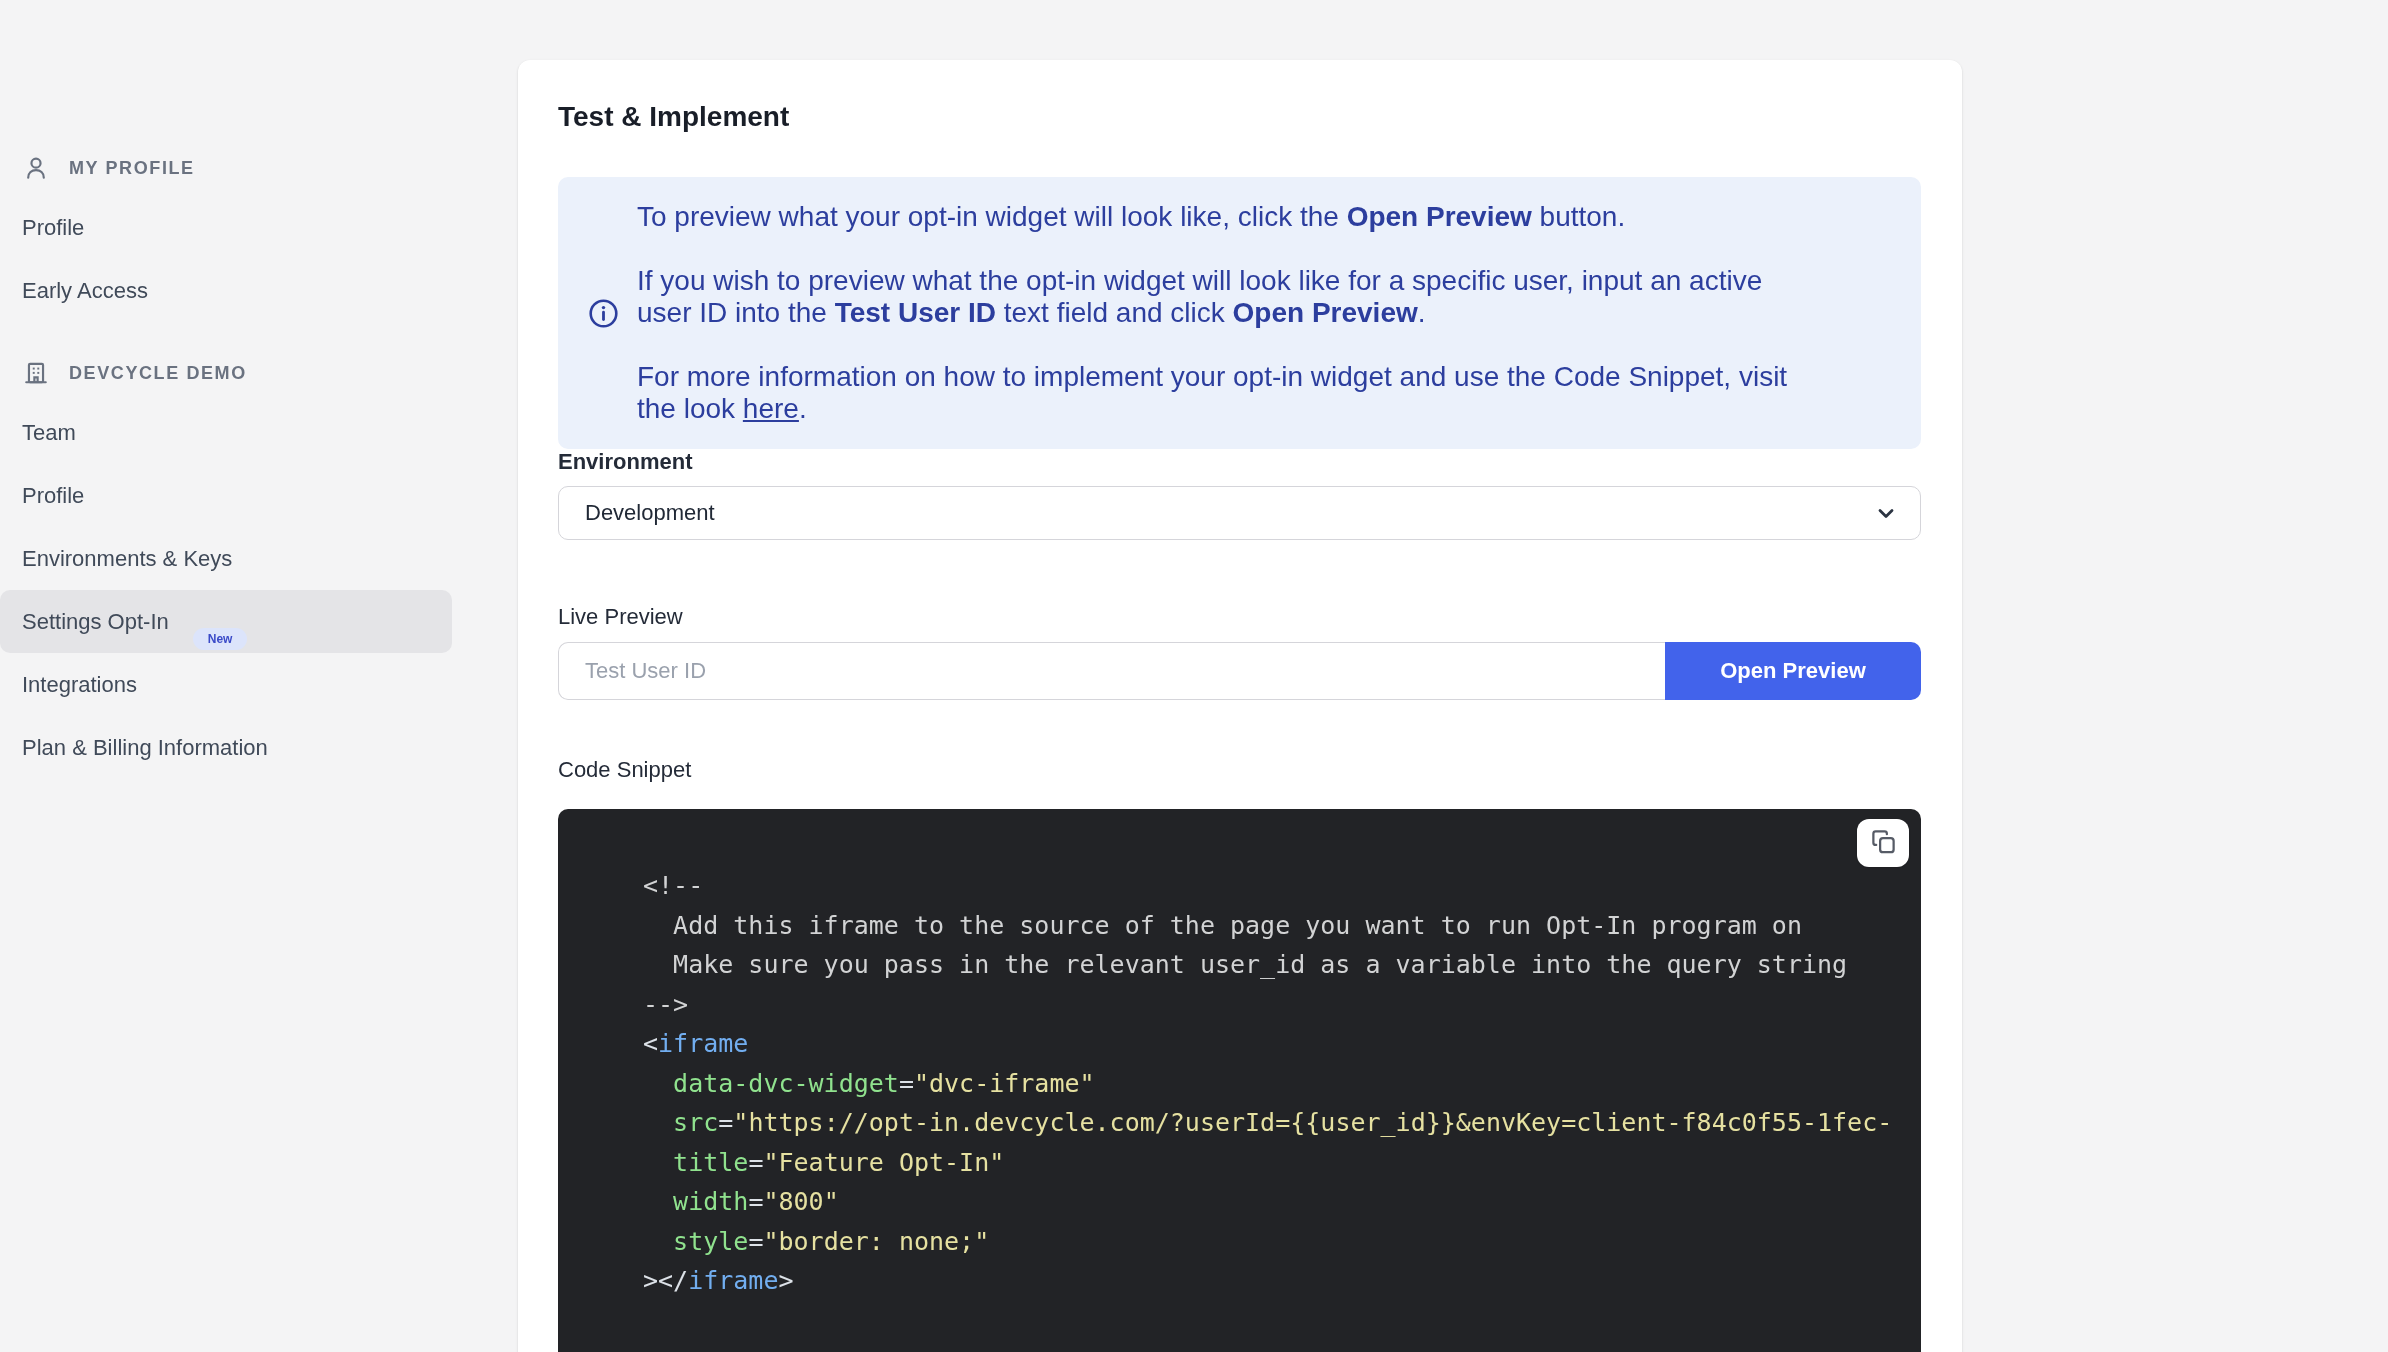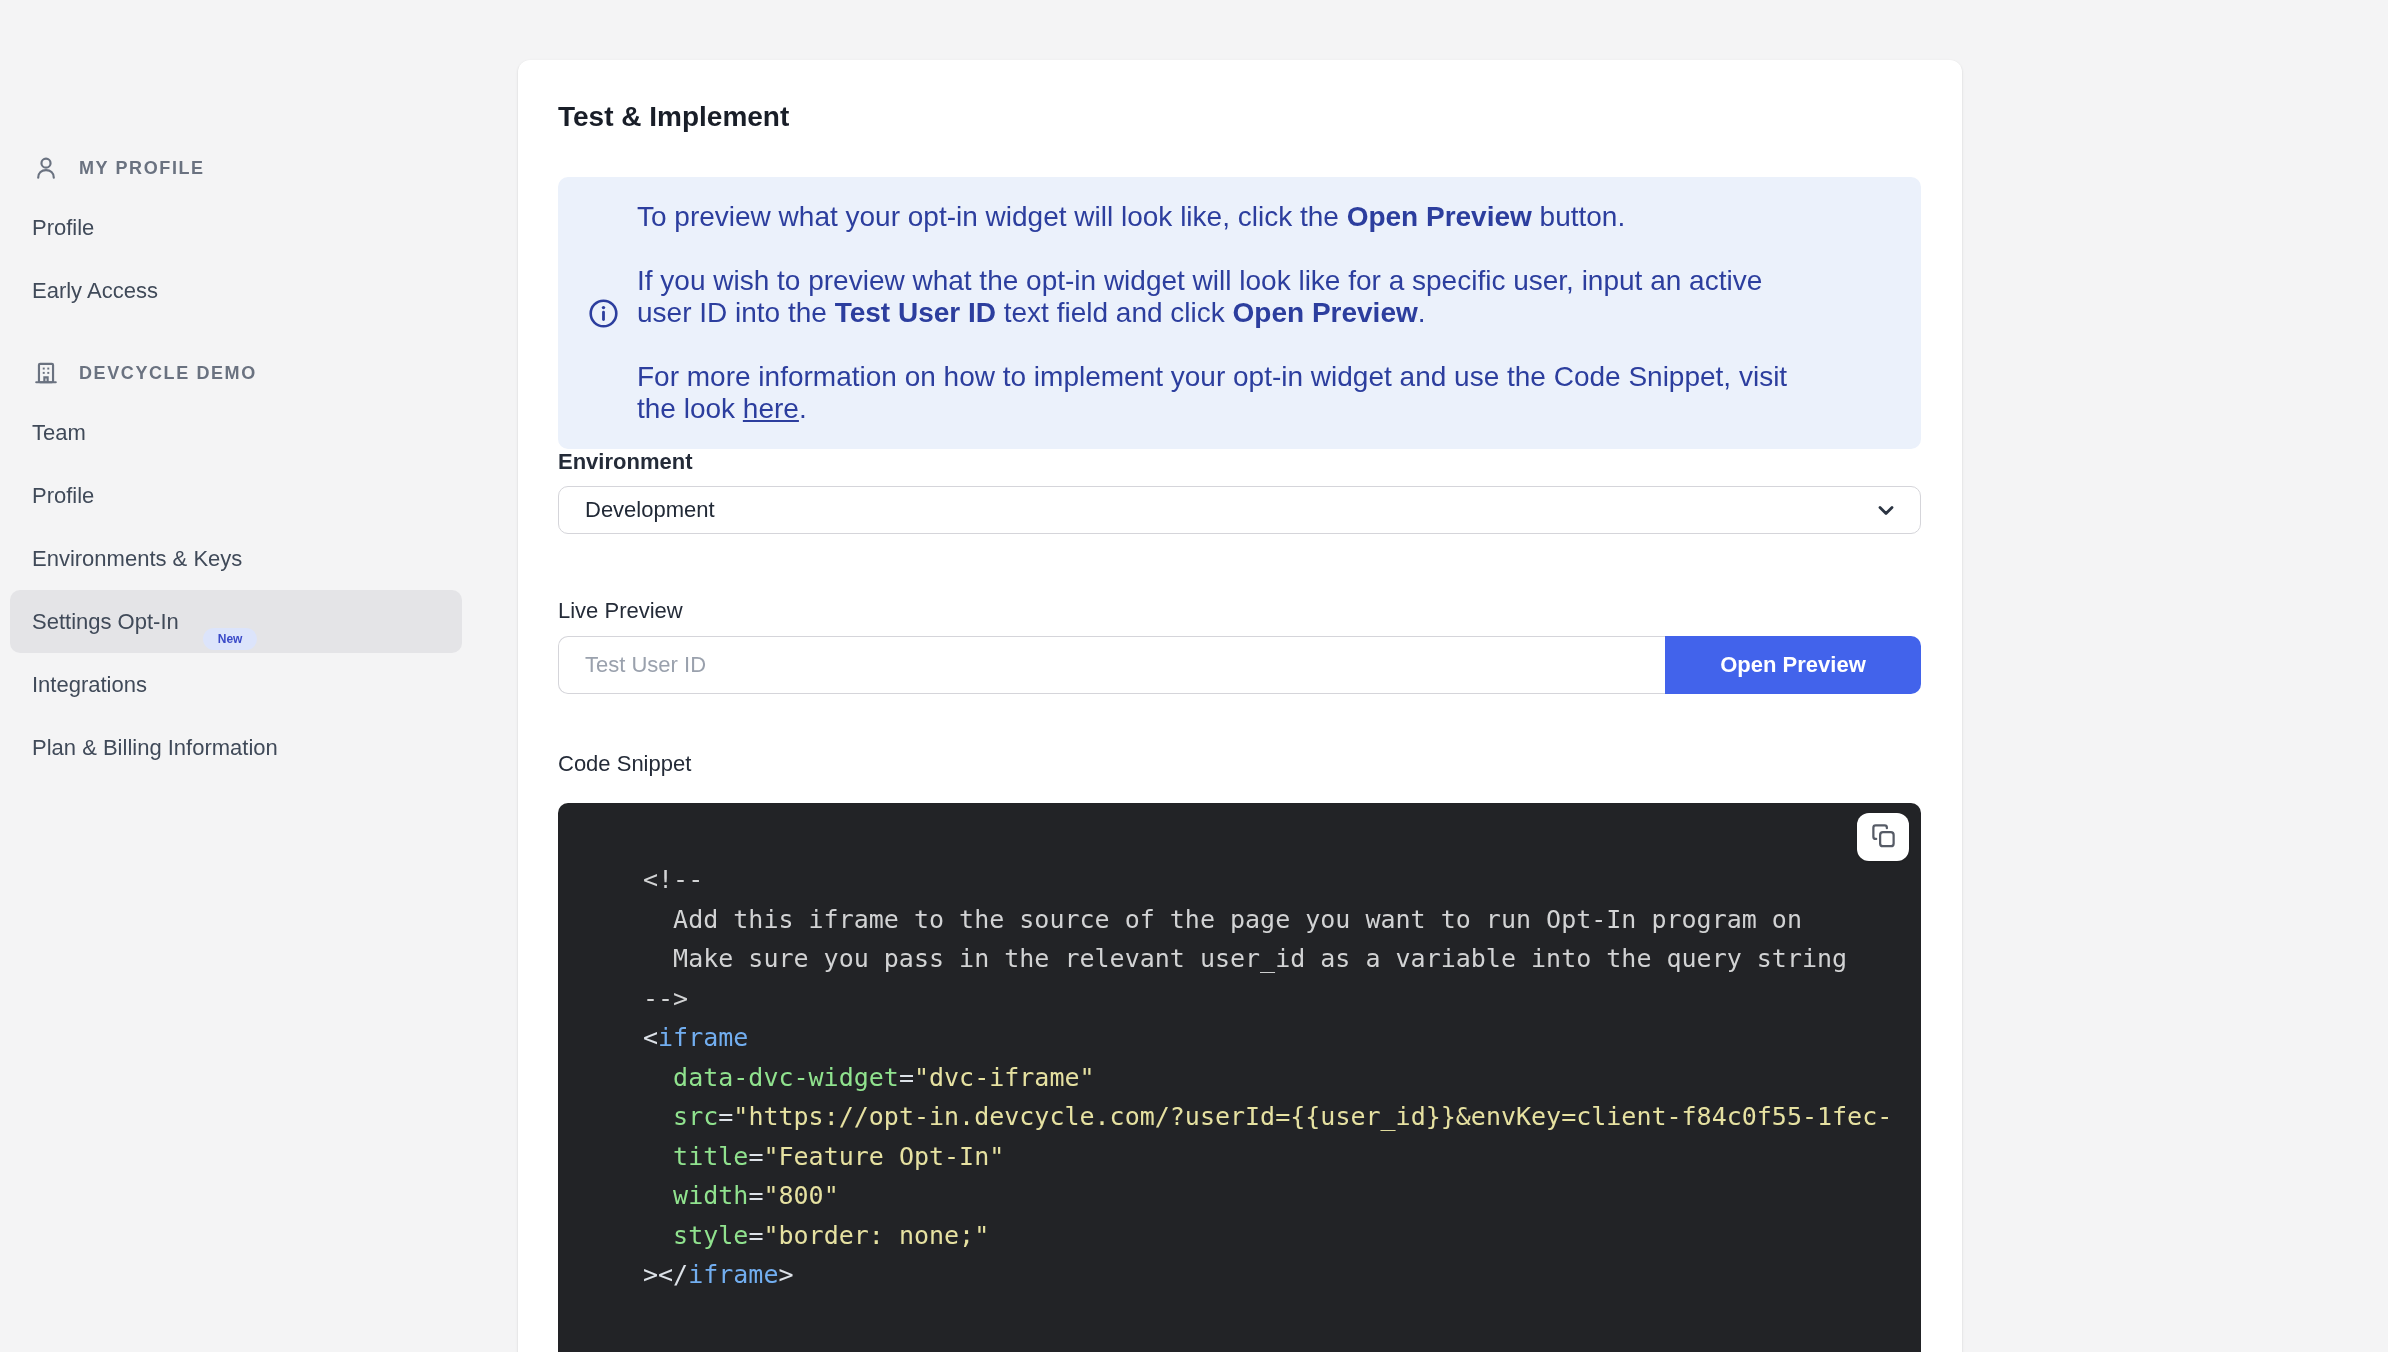--- a/index.html
+++ b/index.html
@@ -1,20 +1,20 @@
 <!DOCTYPE html>
 <html style="--page-bg: #f4f4f5; --accent: #4263eb; --active-bg: #e4e4e7; --badge-bg: #dce4fb; --badge-text: #3a4ac8; --info-bg: #ebf1fb; --info-text: #2c3e9e; --code-bg: #222326; --code-comment: #d2d3d4; --code-punct: #dde2e8; --code-tag: #72aef0; --code-attr: #90e28e; --code-string: #e6e1a1;"><head>
 <meta charset="utf-8">
 <style>
   html,body{margin:0;padding:0;background:#f4f4f5;}
   .page{position:relative;width:2388px;height:1352px;overflow:hidden;
         font-family:"Liberation Sans",sans-serif;background:var(--page-bg,#f4f4f5);}
 
   
-  .sidebar{position:absolute;left:10px;top:145px;width:452px;}
+  .sidebar{position:absolute;left:0;top:145px;width:452px;}
   .side-section + .side-section{margin-top:28px;}
   .side-header{display:flex;align-items:center;gap:20px;height:46px;padding-left:23px;}
   .side-icon{width:26px;height:26px;display:inline-flex;color:#6a7280;}
   .side-icon svg{width:26px;height:26px;}
   .side-title{font-size:18px;font-weight:700;letter-spacing:1.6px;color:#6a7280;}
   .side-items{margin-top:5px;}
   .side-item{display:flex;align-items:center;height:63px;padding-left:22px;
              border-radius:10px;font-size:22px;color:#404a59;cursor:pointer;}
   .side-item.active{background:var(--active-bg,#e4e4e7);}
   .side-badge{margin-left:24px;padding:4px 15px;border-radius:999px;
@@ -35,21 +35,21 @@
   .info-icon svg{width:31px;height:31px;}
   .info-text{max-width:1180px;}
   .info-text p{margin:0;font-size:28px;line-height:32px;color:var(--info-text,#2c3e9e);}
   .info-text p + p{margin-top:32px;}
   .info-text strong{font-weight:700;}
   .info-link{color:var(--info-text,#2c3e9e);text-decoration:underline;cursor:pointer;}
 
   .field-label{font-size:22px;line-height:26px;color:#242b38;}
   .mt-41{font-weight:bold;} .mt-64{margin-top:64px;} .mt-57{margin-top:57px;}
 
-  .select{margin-top:11px;height:48px;box-sizing:border-box;border:1px solid #d5d5da;
+  .select{margin-top:11px;height:54px;box-sizing:border-box;border:1px solid #d5d5da;
           border-radius:10px;background:#fff;display:flex;align-items:center;
           justify-content:space-between;padding:0 22px 0 26px;cursor:pointer;}
   .select-value{font-size:22px;color:#212936;}
   .chevron{width:24px;height:24px;color:#2b3442;display:inline-flex;}
   .chevron svg{width:24px;height:24px;}
 
   .preview-row{margin-top:12px;display:flex;height:58px;}
   .test-input{flex:1;box-sizing:border-box;border:1px solid #d5d5da;border-right:none;
               border-radius:10px 0 0 10px;padding:0 26px;font-size:22px;color:#212936;
               font-family:"Liberation Sans",sans-serif;outline:none;}

